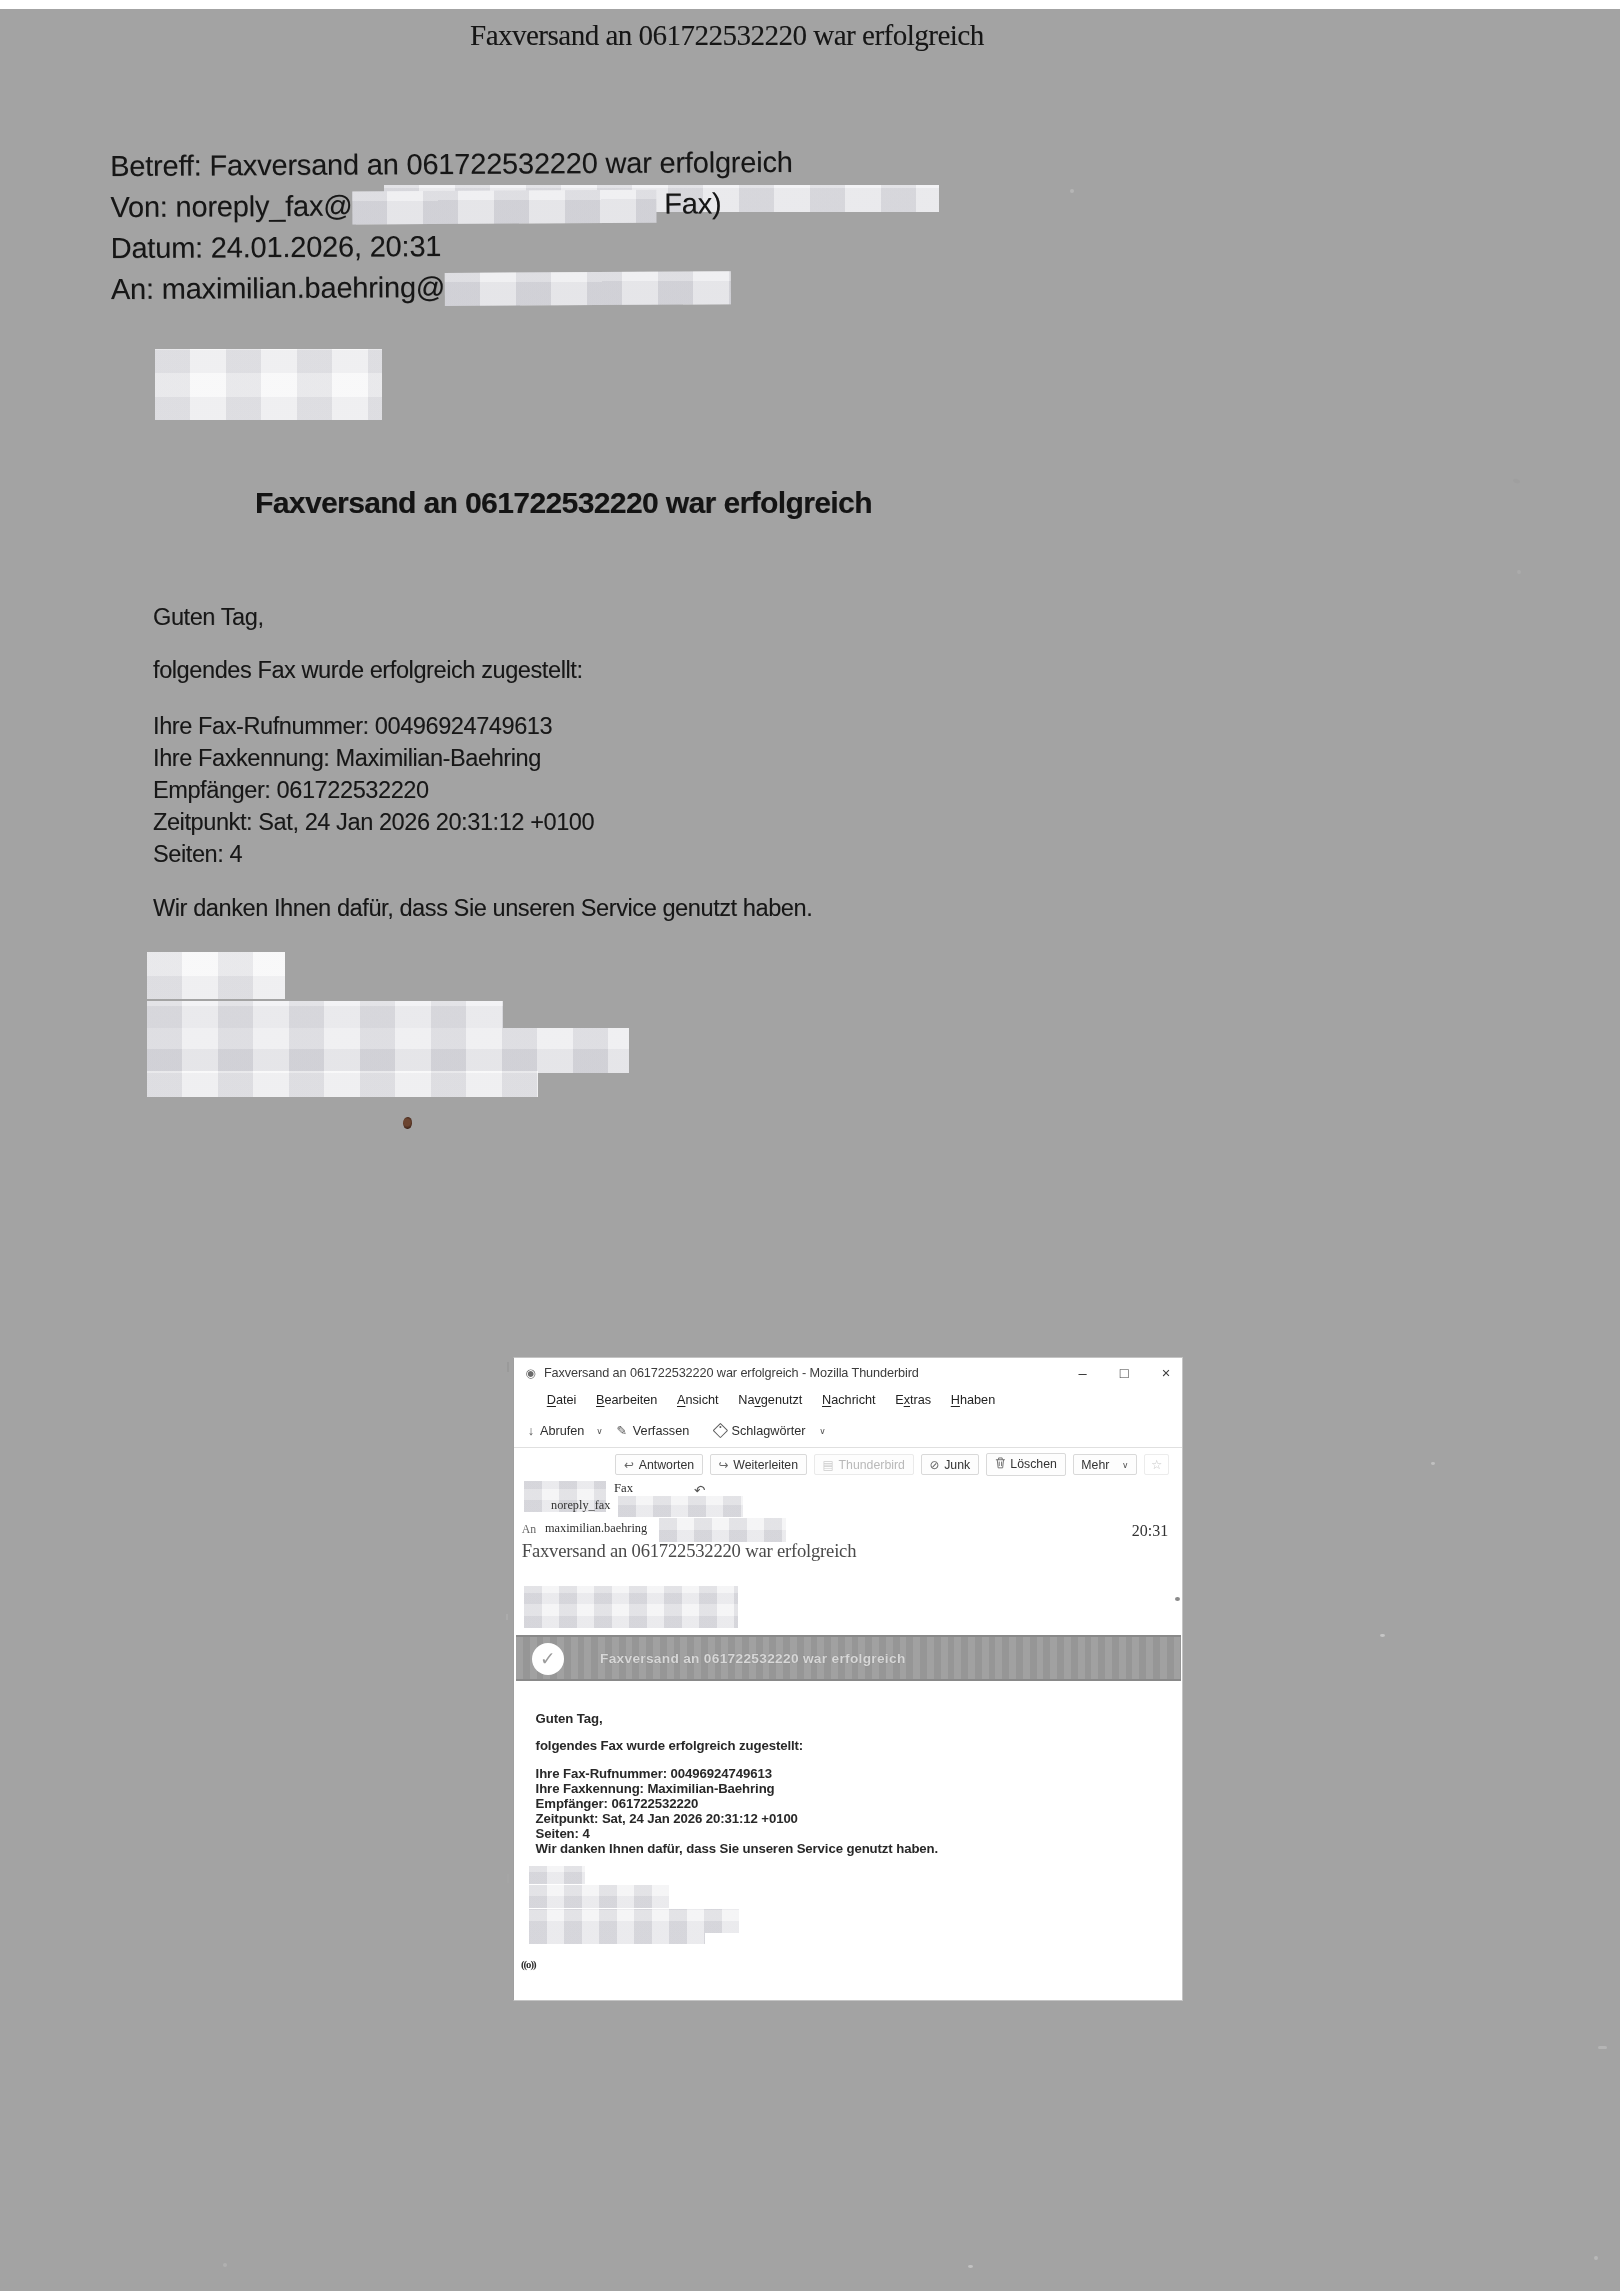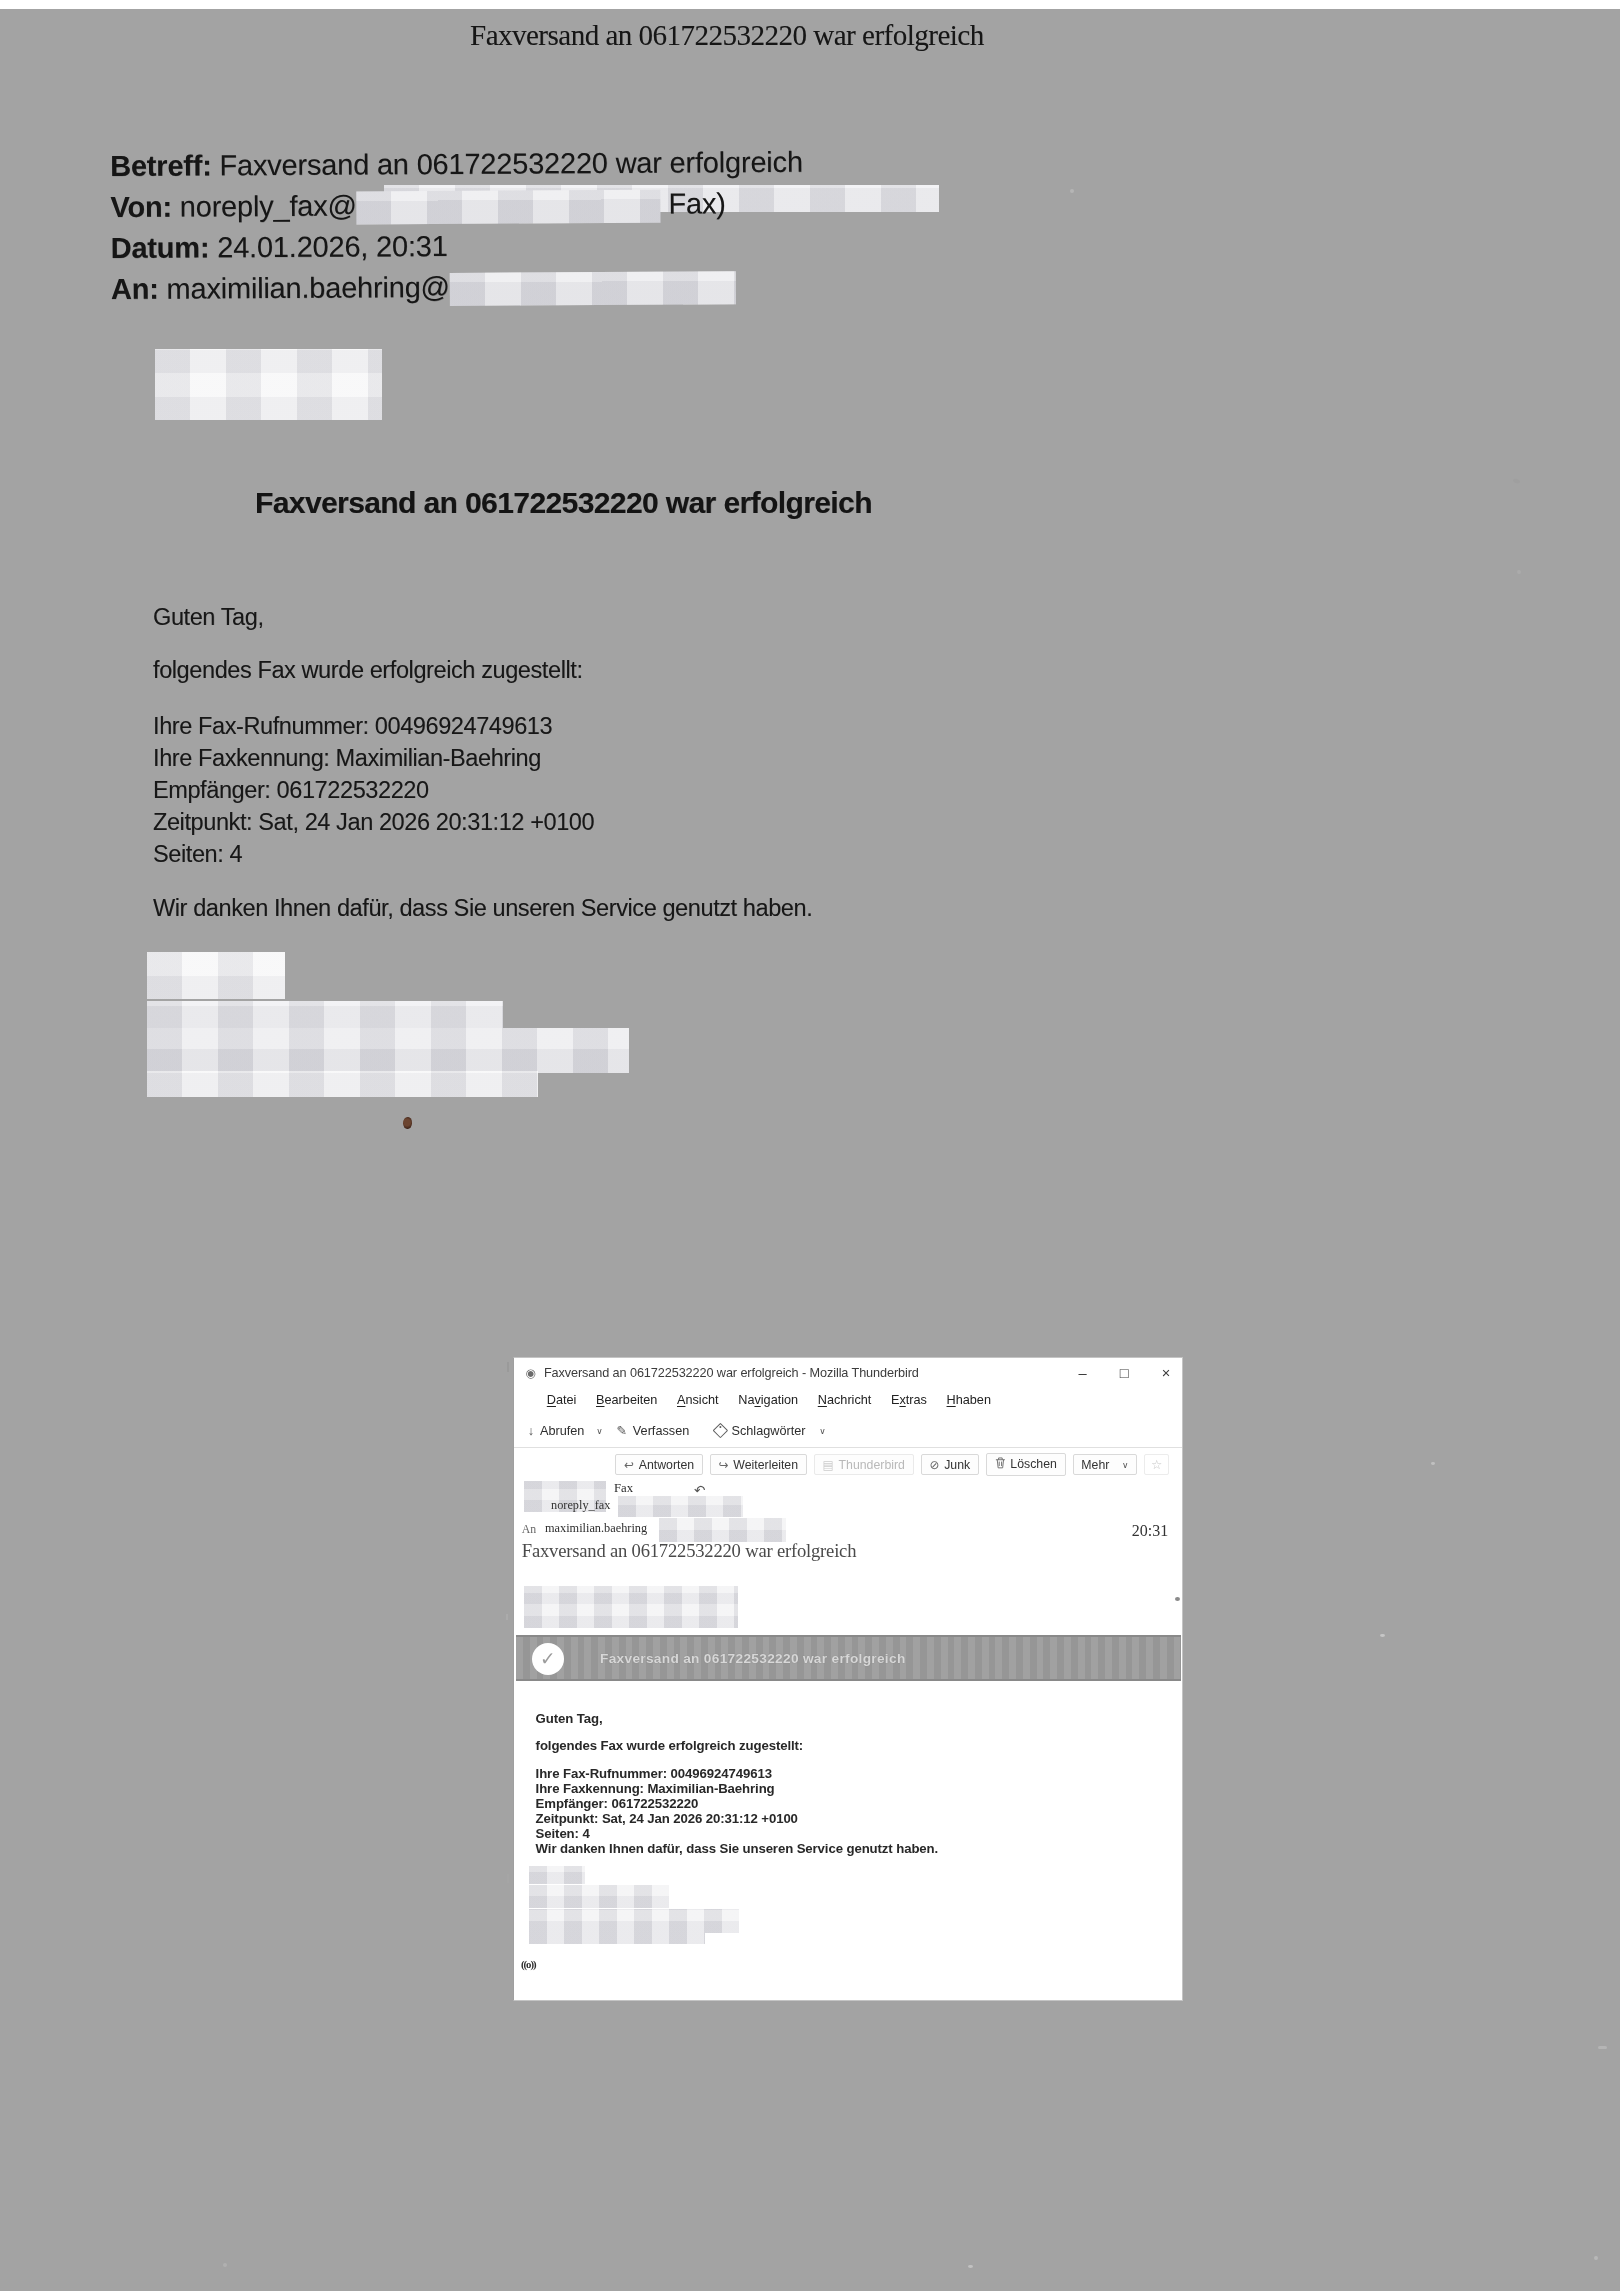--- a/index.html
+++ b/index.html
@@ -5,21 +5,21 @@
   html,body{margin:0;padding:0;background:#ffffff;}
   .page{position:relative;width:1620px;height:2292px;background:#a3a3a3;overflow:hidden;
         font-family:"Liberation Sans","DejaVu Sans",sans-serif;color:#1a1a1a;margin-top:9px;}
 
   
   .scan-header{position:absolute;left:470px;top:9.8px;font-family:"Liberation Serif","DejaVu Serif",serif;
     font-size:29px;letter-spacing:-0.5px;color:#161616;text-shadow:0.3px 0.3px 0 rgba(30,30,30,.35);}
   .meta{position:absolute;left:110px;top:137px;font-size:29px;line-height:41px;letter-spacing:-0.2px;
     color:#161616;transform:rotate(-0.35deg);transform-origin:left top;z-index:2;
     text-shadow:0.3px 0.3px 0 rgba(30,30,30,.35);}
-  .meta b{font-weight:700;}
+  .meta b{font-weight:400;}
   .doc-title{position:absolute;left:255px;top:477px;font-size:30px;font-weight:700;letter-spacing:-0.6px;
     color:#141414;text-shadow:0.4px 0.4px 0 rgba(20,20,20,.4);}
   .letter{position:absolute;left:153px;top:594px;width:902px;font-size:23.5px;letter-spacing:-0.4px;
     color:#171717;text-shadow:0.3px 0.3px 0 rgba(30,30,30,.3);}
   .letter p{margin:0;line-height:29px;}
   .letter .intro{margin-top:23.5px;}
   .letter .details{margin-top:25.5px;line-height:32px;}
   .letter .thanks{margin-top:23.5px;}
 
   
@@ -174,21 +174,21 @@
         <span>–</span>
         <span>□</span>
         <span>×</span>
       </span>
     </div>
 
     <div class="tb-menubar">
       <span class="tb-menu-item"><span></span><span class="mn">D</span><span>atei</span></span>
       <span class="tb-menu-item"><span></span><span class="mn">B</span><span>earbeiten</span></span>
       <span class="tb-menu-item"><span></span><span class="mn">A</span><span>nsicht</span></span>
-      <span class="tb-menu-item"><span>Na</span><span class="mn">v</span><span>igation</span></span>
+      <span class="tb-menu-item"><span>Na</span><span class="mn">v</span><span>genutzt</span></span>
       <span class="tb-menu-item"><span></span><span class="mn">N</span><span>achricht</span></span>
       <span class="tb-menu-item"><span>E</span><span class="mn">x</span><span>tras</span></span>
       <span class="tb-menu-item"><span></span><span class="mn">H</span><span>haben</span></span>
     </div>
 
     <div class="tb-toolbar">
       <span class="tb-btn">
         <span class="ticon">↓</span>
         <span>Abrufen</span>
       </span>

